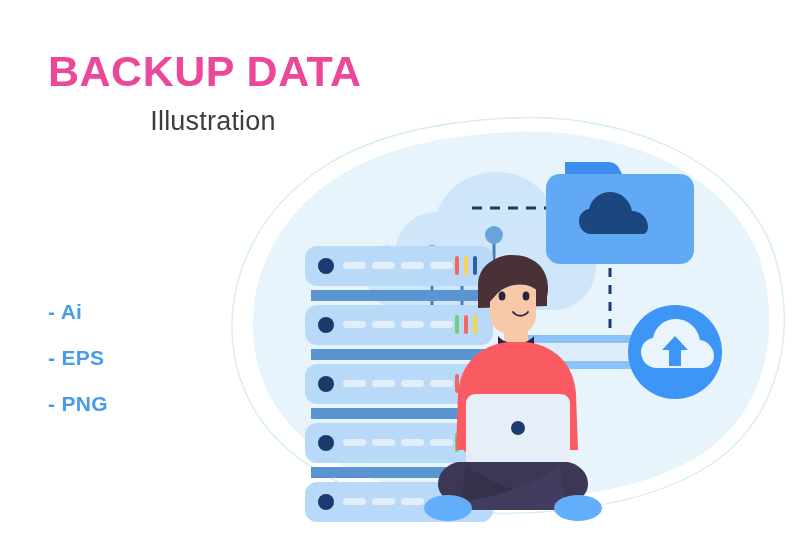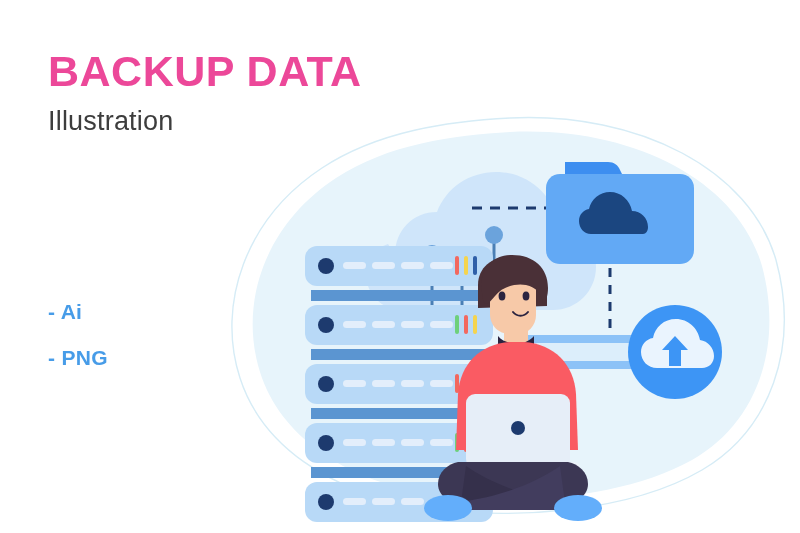--- a/index.html
+++ b/index.html
@@ -29,20 +29,21 @@
     color:#ec4899;
     line-height:1.08;
     white-space:nowrap;
   }
   #page-subtitle {
     margin-top:12px;
     font-size:27px;
     font-weight:normal;
     color:#3d3d3d;
     letter-spacing:0.2px;
+    text-align:center;
   }
   #format-list {
     position:absolute;
     left:48px; top:300px;
     width:180px;
     z-index:40;
     list-style:none;
   }
   #format-list li {
     font-size:21px;
@@ -65,20 +66,21 @@
 
 <div id="stage">
 
   <div id="text-col">
     <div id="page-title">BACKUP DATA</div>
     <div id="page-subtitle">Illustration</div>
   </div>
 
   <ul id="format-list">
     <li>- Ai</li>
+    <li>- EPS</li>
     <li>- PNG</li>
   </ul>
 
   <div id="illustration">
     <svg width="590" height="423" viewBox="0 0 590 423" xmlns="http://www.w3.org/2000/svg">
 
       <path d="M 300 8
                C 430 2 540 60 566 150
                C 590 238 560 320 492 360
                C 420 402 300 412 206 396

